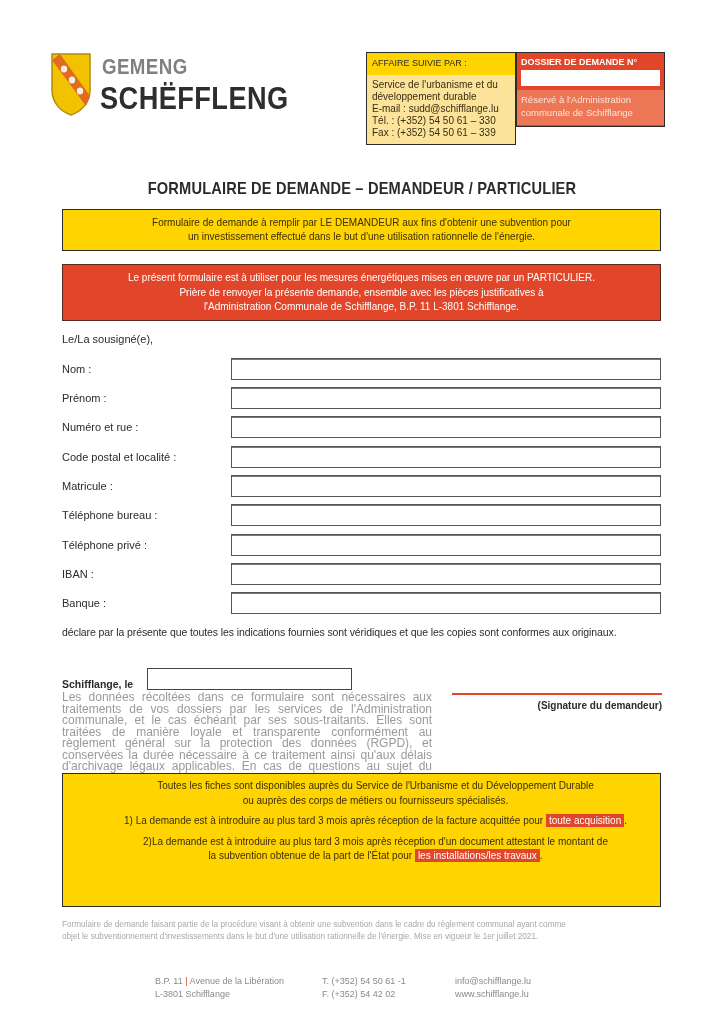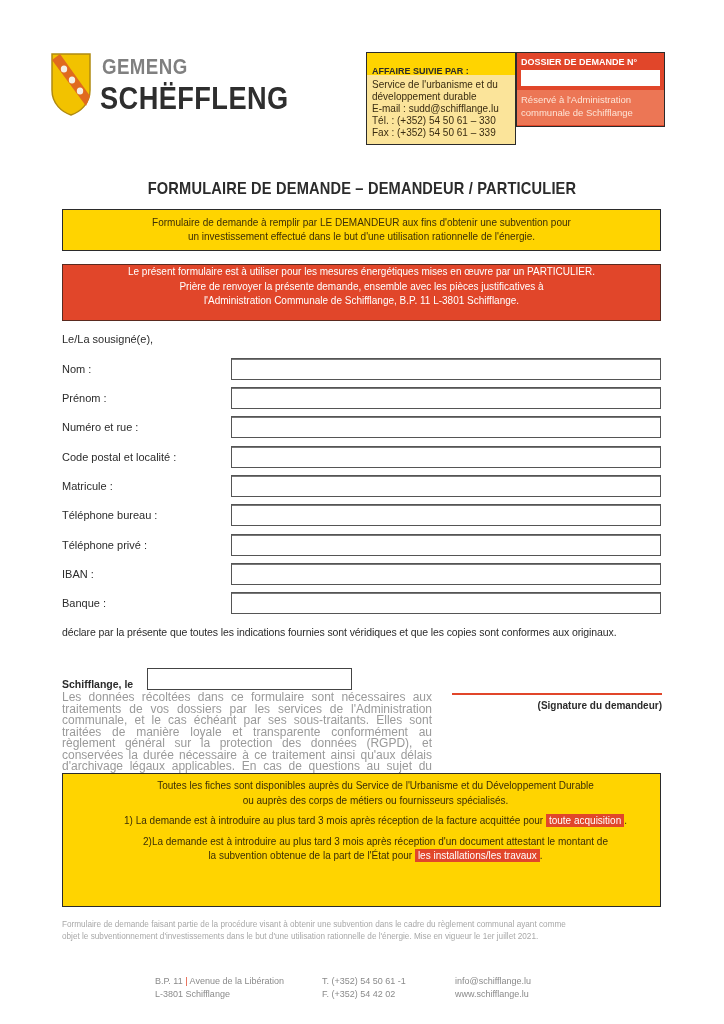--- a/index.html
+++ b/index.html
@@ -9,34 +9,34 @@
   }
   .abs { position: absolute; }
   
   .logo { left: 50px; top: 50px; width: 210px; height: 70px; }
   .shield { position: absolute; left: 0; top: 2px; width: 42px; height: 64px; }
   .logo-line1 { position: absolute; left: 52px; top: 4px; font-size: 22px; font-weight: bold; color: #808080; letter-spacing: 0.5px; font-family: "Liberation Sans", sans-serif; transform: scaleX(0.85); transform-origin: left; }
   .logo-line2 { position: absolute; left: 50px; top: 30px; font-size: 32px; font-weight: bold; color: #2e2e2e; letter-spacing: 0.5px; font-family: "Liberation Sans", sans-serif; transform: scaleX(0.85); transform-origin: left; }
 
   
   .affaire { left: 366px; top: 52px; width: 150px; height: 93px; border: 1px solid #2b2b2b; background: #fbe49a; box-sizing: border-box; }
-  .affaire-head { background: #ffd400; height: 22px; font-size: 9px; font-weight: bold; color: #2b2b2b; padding: 13px 0 0 5px; box-sizing: border-box; transform-origin: left; }
+  .affaire-head { background: #ffd400; height: 22px; font-size: 9px; font-weight: normal; color: #2b2b2b; padding: 5px 0 0 5px; box-sizing: border-box; transform-origin: left; }
   .affaire-body { padding: 4px 5px; font-size: 10px; line-height: 12px; color: #3a2c12; }
   .affaire-body div { white-space: nowrap; }
 
   
   .dossier { left: 516px; top: 52px; width: 149px; height: 75px; border: 1px solid #2b2b2b; background: #e1462a; box-sizing: border-box; }
   .dossier-head { font-size: 9px; font-weight: bold; color: #ffffff; padding: 4px 0 0 4px; height: 16px; box-sizing: border-box; }
   .dossier-input { margin: 1px 4px 0 4px; height: 16px; background: #ffffff; border: none; width: 139px; display: block; box-sizing: border-box; }
   .dossier-note { background: #ec7655; margin-top: 4px; height: 35px; padding: 3px 4px; box-sizing: border-box; font-size: 9.5px; line-height: 13px; color: #fde4d6; }
 
   .title { left: 0; width: 724px; top: 179px; text-align: center; font-size: 17px; font-weight: bold; color: #2b2b2b; letter-spacing: 0.2px; transform: scaleX(0.86); }
 
   .yellow-box { left: 62px; top: 209px; width: 599px; height: 42px; background: #ffd400; border: 1px solid #2b2b2b; box-sizing: border-box; text-align: center; font-size: 10px; line-height: 14px; color: #3d2f06; padding-top: 6px; }
-  .red-box { left: 62px; top: 264px; width: 599px; height: 57px; background: #e1462a; border: 1px solid #5a2a1f; box-sizing: border-box; text-align: center; font-size: 10px; line-height: 14.5px; color: #ffffff; }
+  .red-box { left: 62px; top: 264px; width: 599px; height: 57px; background: #e1462a; border: 1px solid #5a2a1f; box-sizing: border-box; text-align: center; font-size: 10px; line-height: 14.5px; color: #ffffff; padding-top: 6px; }
 
   .soussigne { left: 62px; top: 333px; font-size: 11px; color: #2b2b2b; }
 
   .field-label { position: absolute; left: 62px; font-size: 11px; color: #2b2b2b; }
   .field-input { position: absolute; left: 231px; width: 430px; height: 22px; border: 1px solid #555; box-sizing: border-box; background: #fff; box-shadow: inset 0 1px 0 #777; }
 
   .declare { left: 62px; top: 626px; font-size: 10.5px; color: #2b2b2b; letter-spacing: -0.1px; }
 
   .sched-label { left: 62px; top: 678px; font-size: 10.5px; font-weight: bold; color: #2b2b2b; }
   .date-input { left: 147px; top: 668px; width: 205px; height: 22px; border: 1px solid #444; box-sizing: border-box; background: #fff; }

